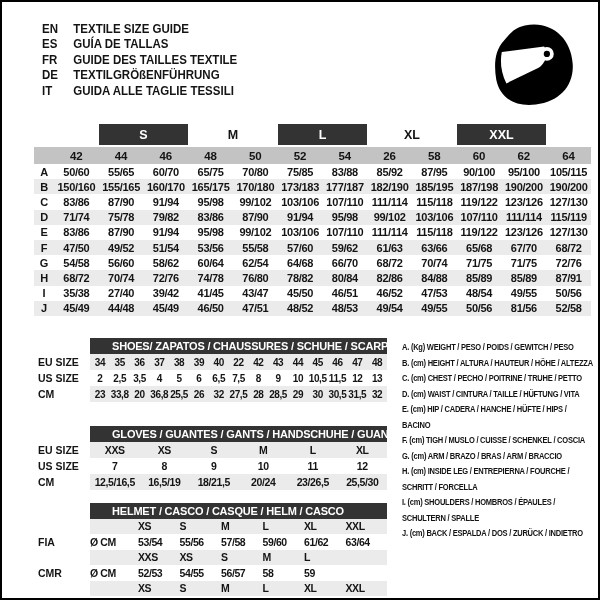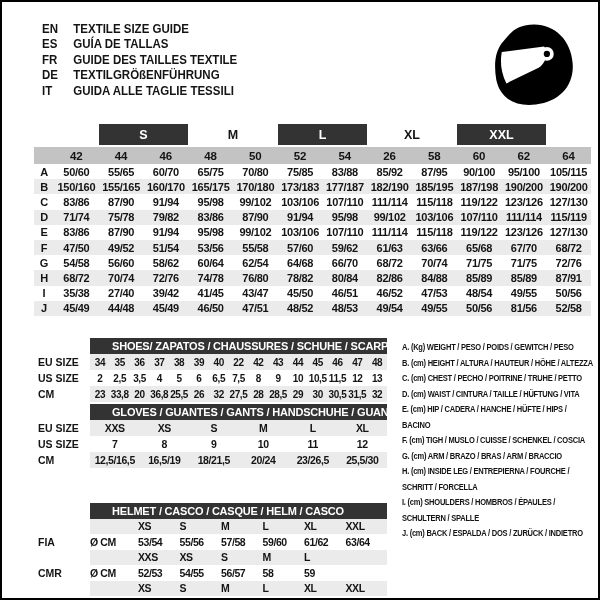--- a/index.html
+++ b/index.html
@@ -21,21 +21,21 @@
   .group-row{height:21px;padding-bottom:2px;}
   .group-row>div{font-weight:bold;font-size:12.5px;}
   .sp2{grid-column:span 2;}
   .dark{background:var(--dark);color:#fff;}
   .size-row{height:17px;background:var(--band);font-weight:bold;font-size:11.5px;}
   .data-row{height:15.2px;font-weight:bold;font-size:11px;letter-spacing:-0.3px;}
   .stripe{background:var(--stripe);}
   
   .lower{position:absolute;left:32px;width:353px;}
   #shoesTable{top:336px;}
-  #glovesTable{top:402px;}
+  #glovesTable{top:424px;}
   #helmetTable{top:501px;}
   .s-row{display:grid;grid-template-columns:56px repeat(15,1fr);height:16px;}
   .g-row{display:grid;grid-template-columns:56px repeat(6,1fr);height:16px;}
   .h-row{display:grid;grid-template-columns:56px 48px repeat(6,1fr);height:15.5px;}
   .bar{grid-column:2/-1;background:var(--dark);color:#fff;font-weight:bold;font-size:11px;
        display:flex;align-items:center;padding-left:22px;letter-spacing:-0.2px;white-space:nowrap;}
   .lbl{font-weight:bold;font-size:10.5px;display:flex;align-items:center;padding-left:4px;white-space:nowrap;}
   .c{font-weight:bold;font-size:10px;letter-spacing:-0.4px;display:flex;align-items:center;
      justify-content:center;white-space:nowrap;}
   #glovesTable .c{font-size:10.5px;}

